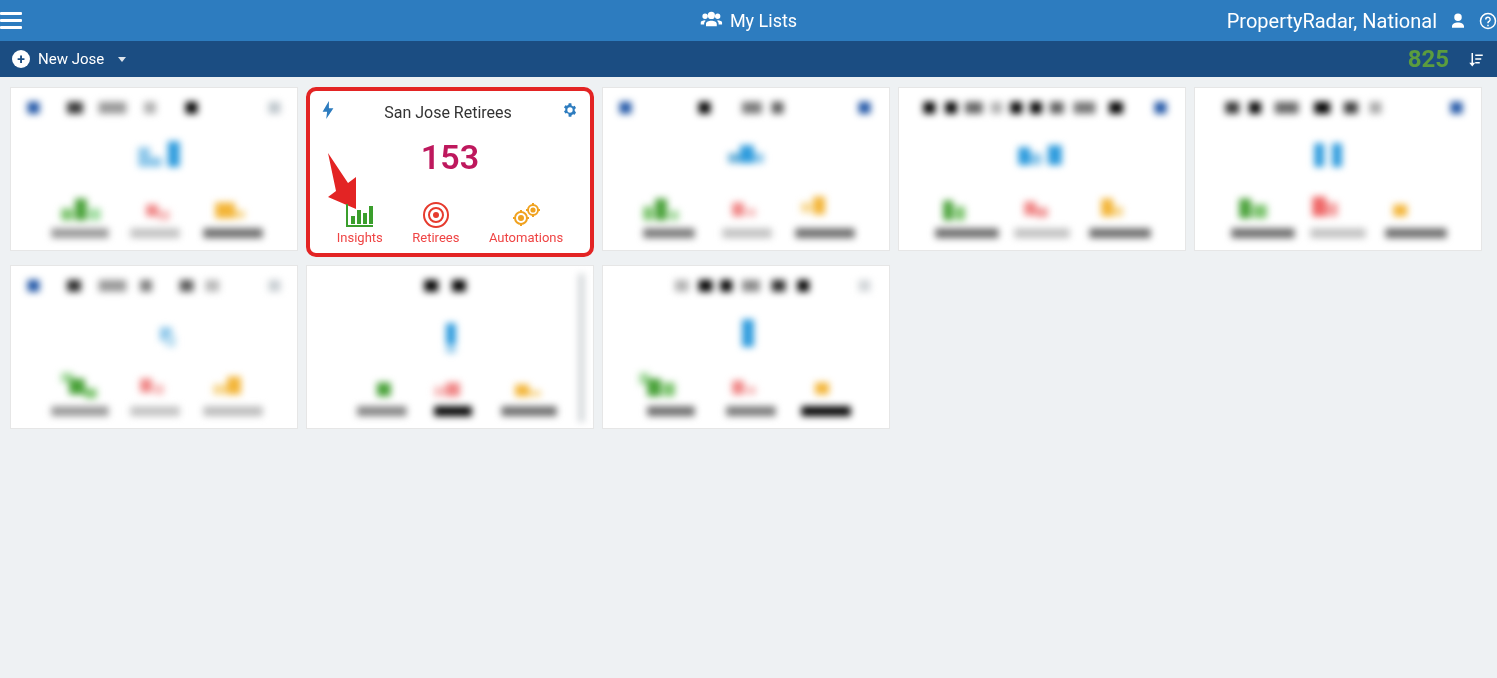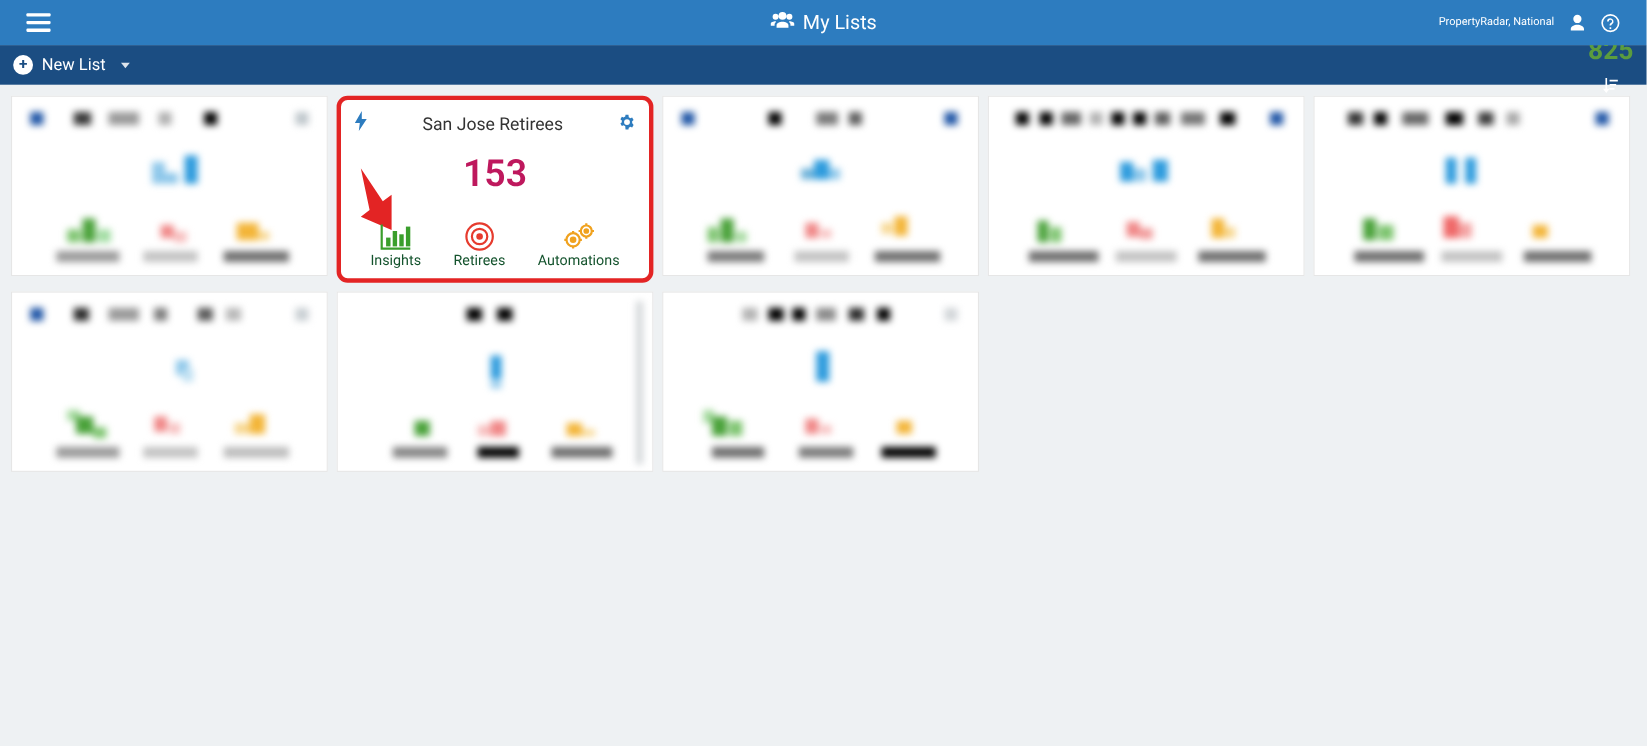--- a/index.html
+++ b/index.html
@@ -9,21 +9,21 @@
     width: 1497px;
     height: 678px;
     overflow: hidden;
   }
   .topbar {
     background: #2d7cbf;
     color: white;
     height: 41px;
     display: flex;
     align-items: center;
-    padding: 0 24px;
+    padding: 0 0;
     position: relative;
   }
   .hamburger {
     cursor: pointer;
     display: flex;
     flex-direction: column;
     gap: 4px;
     margin-right: 10px;
   }
   .hamburger span {
@@ -43,21 +43,21 @@
     font-size: 18px;
     font-weight: 400;
   }
   .topbar-right {
     margin-left: auto;
     display: flex;
     align-items: center;
     gap: 12px;
     font-size: 14px;
   }
-  .user-label { font-size: 10px; }
+  .user-label { font-size: 20px; }
   .icon-btn { cursor: pointer; display: inline-flex; align-items: center; }
   .icon-btn svg { fill: white; }
   .subbar {
     background: #1b4d82;
     color: white;
     height: 36px;
     display: flex;
     align-items: center;
     padding: 0 12px;
   }
@@ -87,22 +87,21 @@
     border-left: 4px solid transparent;
     border-right: 4px solid transparent;
     border-top: 5px solid white;
     margin-left: 6px;
     opacity: 0.85;
   }
   .subbar-right {
     margin-left: auto;
     display: flex;
     align-items: center;
-    gap: 8px;
-    flex-direction: column;
+    gap: 18px;
   }
   .count-big {
     color: #5b9c3e;
     font-size: 24px;
     font-weight: 700;
   }
   .grid {
     padding: 10px;
     display: grid;
     grid-template-columns: repeat(5, 288px);
@@ -149,21 +148,21 @@
     left: 0;
     right: 0;
     padding: 0 12px;
   }
   .card-action {
     display: flex;
     flex-direction: column;
     align-items: center;
     gap: 2px;
     font-size: 13px;
-    color: #14532d;
+    color: #ef4444;
     cursor: pointer;
     position: relative;
   }
   .action-icon {
     width: 30px;
     height: 26px;
     display: inline-flex;
     align-items: center;
     justify-content: center;
   }
@@ -203,21 +202,21 @@
           <circle cx="12" cy="12" r="10" fill="none" stroke="white" stroke-width="2"></circle>
           <path fill="white" d="M11 17h2v2h-2zM12 6a4 4 0 0 0-4 4h2a2 2 0 1 1 3 1.7c-1 .6-2 1.3-2 2.8V15h2v-.3c0-.7.5-1 1.3-1.6A4 4 0 0 0 12 6Z"></path>
         </svg>
     </span>
   </div>
 </div>
 
 <div class="subbar">
   <div class="new-list">
     <span class="plus-circle">+</span>
-    <span>New List</span>
+    <span>New Jose</span>
     <span class="chevron-down"></span>
   </div>
   <div class="subbar-right">
     <span class="count-big">825</span>
     <span class="icon-btn">
       <svg width="18" height="18" viewBox="0 0 24 24" fill="white">
           <path d="M6 4v13h2V4Zm-3 13 4 5 4-5Zm8-11h10v2H11Zm0 5h8v2h-8Zm0 5h6v2h-6Z"></path>
         </svg>
     </span>
   </div>

